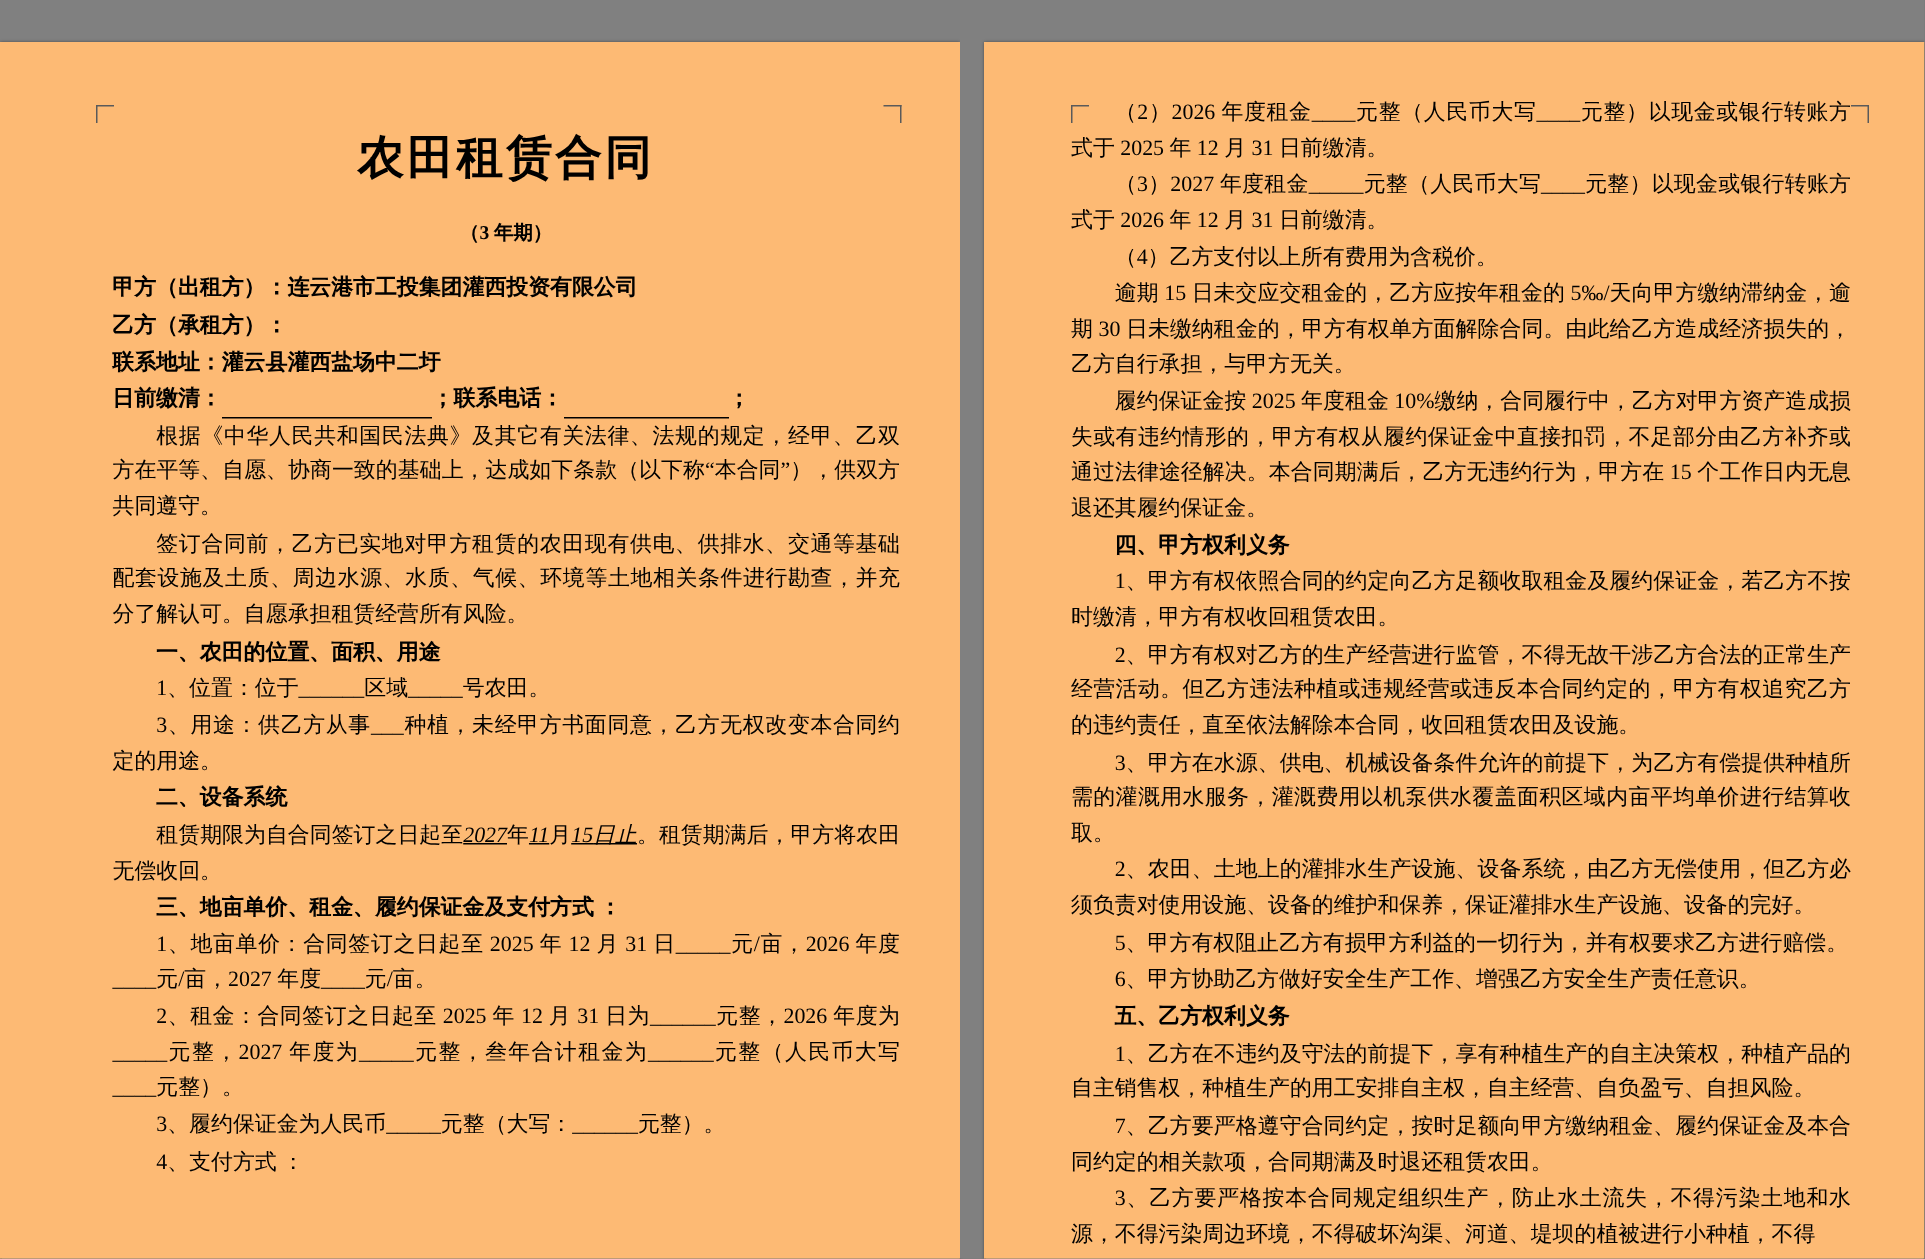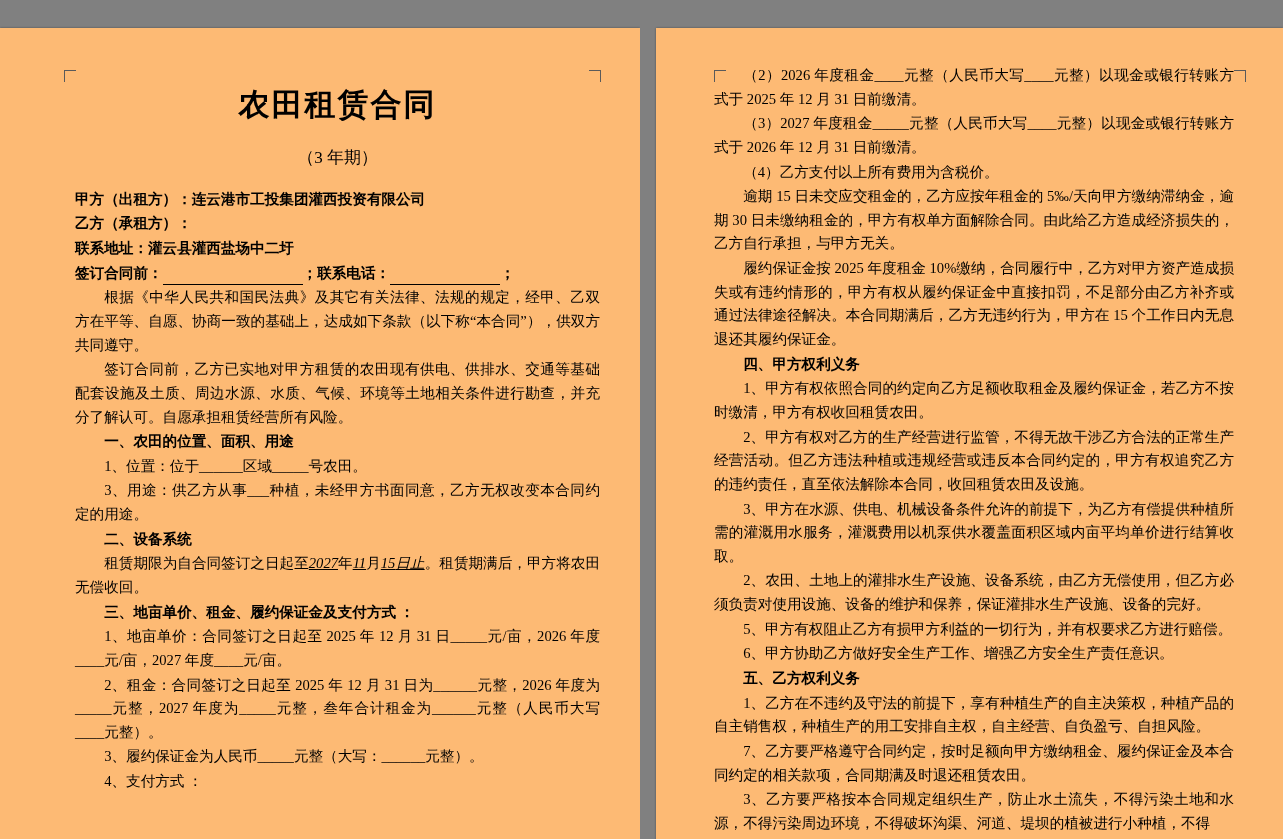--- a/index.html
+++ b/index.html
@@ -74,22 +74,22 @@
 
   h1.doc-title {
     font-size: 31px;
     font-weight: bold;
     text-align: center;
     margin: 0 0 14px 0;
     letter-spacing: 2px;
     font-family: "Liberation Serif", "DejaVu Serif", serif;
   }
   .doc-subtitle {
-    font-size: 17px;
-    font-weight: normal;
+    font-size: 13px;
+    font-weight: bold;
     text-align: center;
     margin: 0 0 16px 0;
   }
   p {
     margin: 0 0 1px 0;
   }
   .p-indent { text-indent: 2em; }
   .heading {
     font-weight: bold;
     text-indent: 2em;
@@ -121,21 +121,21 @@
     <div class="mark tl" style="left:64px; top:42px;"></div>
     <div class="mark tr" style="left:589px; top:42px;"></div>
 
     <div class="content">
       <h1 class="doc-title">农田租赁合同</h1>
       <div class="doc-subtitle">（3 年期）</div>
 
       <p class="party-line"><span>甲方（出租方）：</span><span>连云港市工投集团灌西投资有限公司</span></p>
       <p class="party-line"><span>乙方（承租方）：</span></p>
       <p class="party-line"><span>联系地址：</span><span>灌云县灌西盐场中二圩</span></p>
-      <p class="party-line"><span>签订合同前：</span><span class="blank-mid"></span>；<span>联系电话：</span><span class="blank-mid" style="width:110px;"></span>；</p>
+      <p class="party-line"><span>日前缴清：</span><span class="blank-mid"></span>；<span>联系电话：</span><span class="blank-mid" style="width:110px;"></span>；</p>
 
       <p class="p-indent">根据《中华人民共和国民法典》及其它有关法律、法规的规定，经甲、乙双方在平等、自愿、协商一致的基础上，达成如下条款（以下称“本合同”），供双方共同遵守。</p>
       <p class="p-indent">签订合同前，乙方已实地对甲方租赁的农田现有供电、供排水、交通等基础配套设施及土质、周边水源、水质、气候、环境等土地相关条件进行勘查，并充分了解认可。自愿承担租赁经营所有风险。</p>
 
       <p class="heading">一、农田的位置、面积、用途</p>
       <p class="p-indent">1、位置：位于______区域_____号农田。</p>
       <p class="p-indent">3、用途：供乙方从事___种植，未经甲方书面同意，乙方无权改变本合同约定的用途。</p>
 
       <p class="heading">二、设备系统</p>
       <p class="p-indent"><span>租赁期限为自合同签订之日起至</span><span class="uline">2027</span><span>年</span><span class="uline">11</span><span>月</span><span class="uline">15</span><span class="uline">日止</span><span>。租赁期满后，甲方将农田无偿收回。</span></p>

